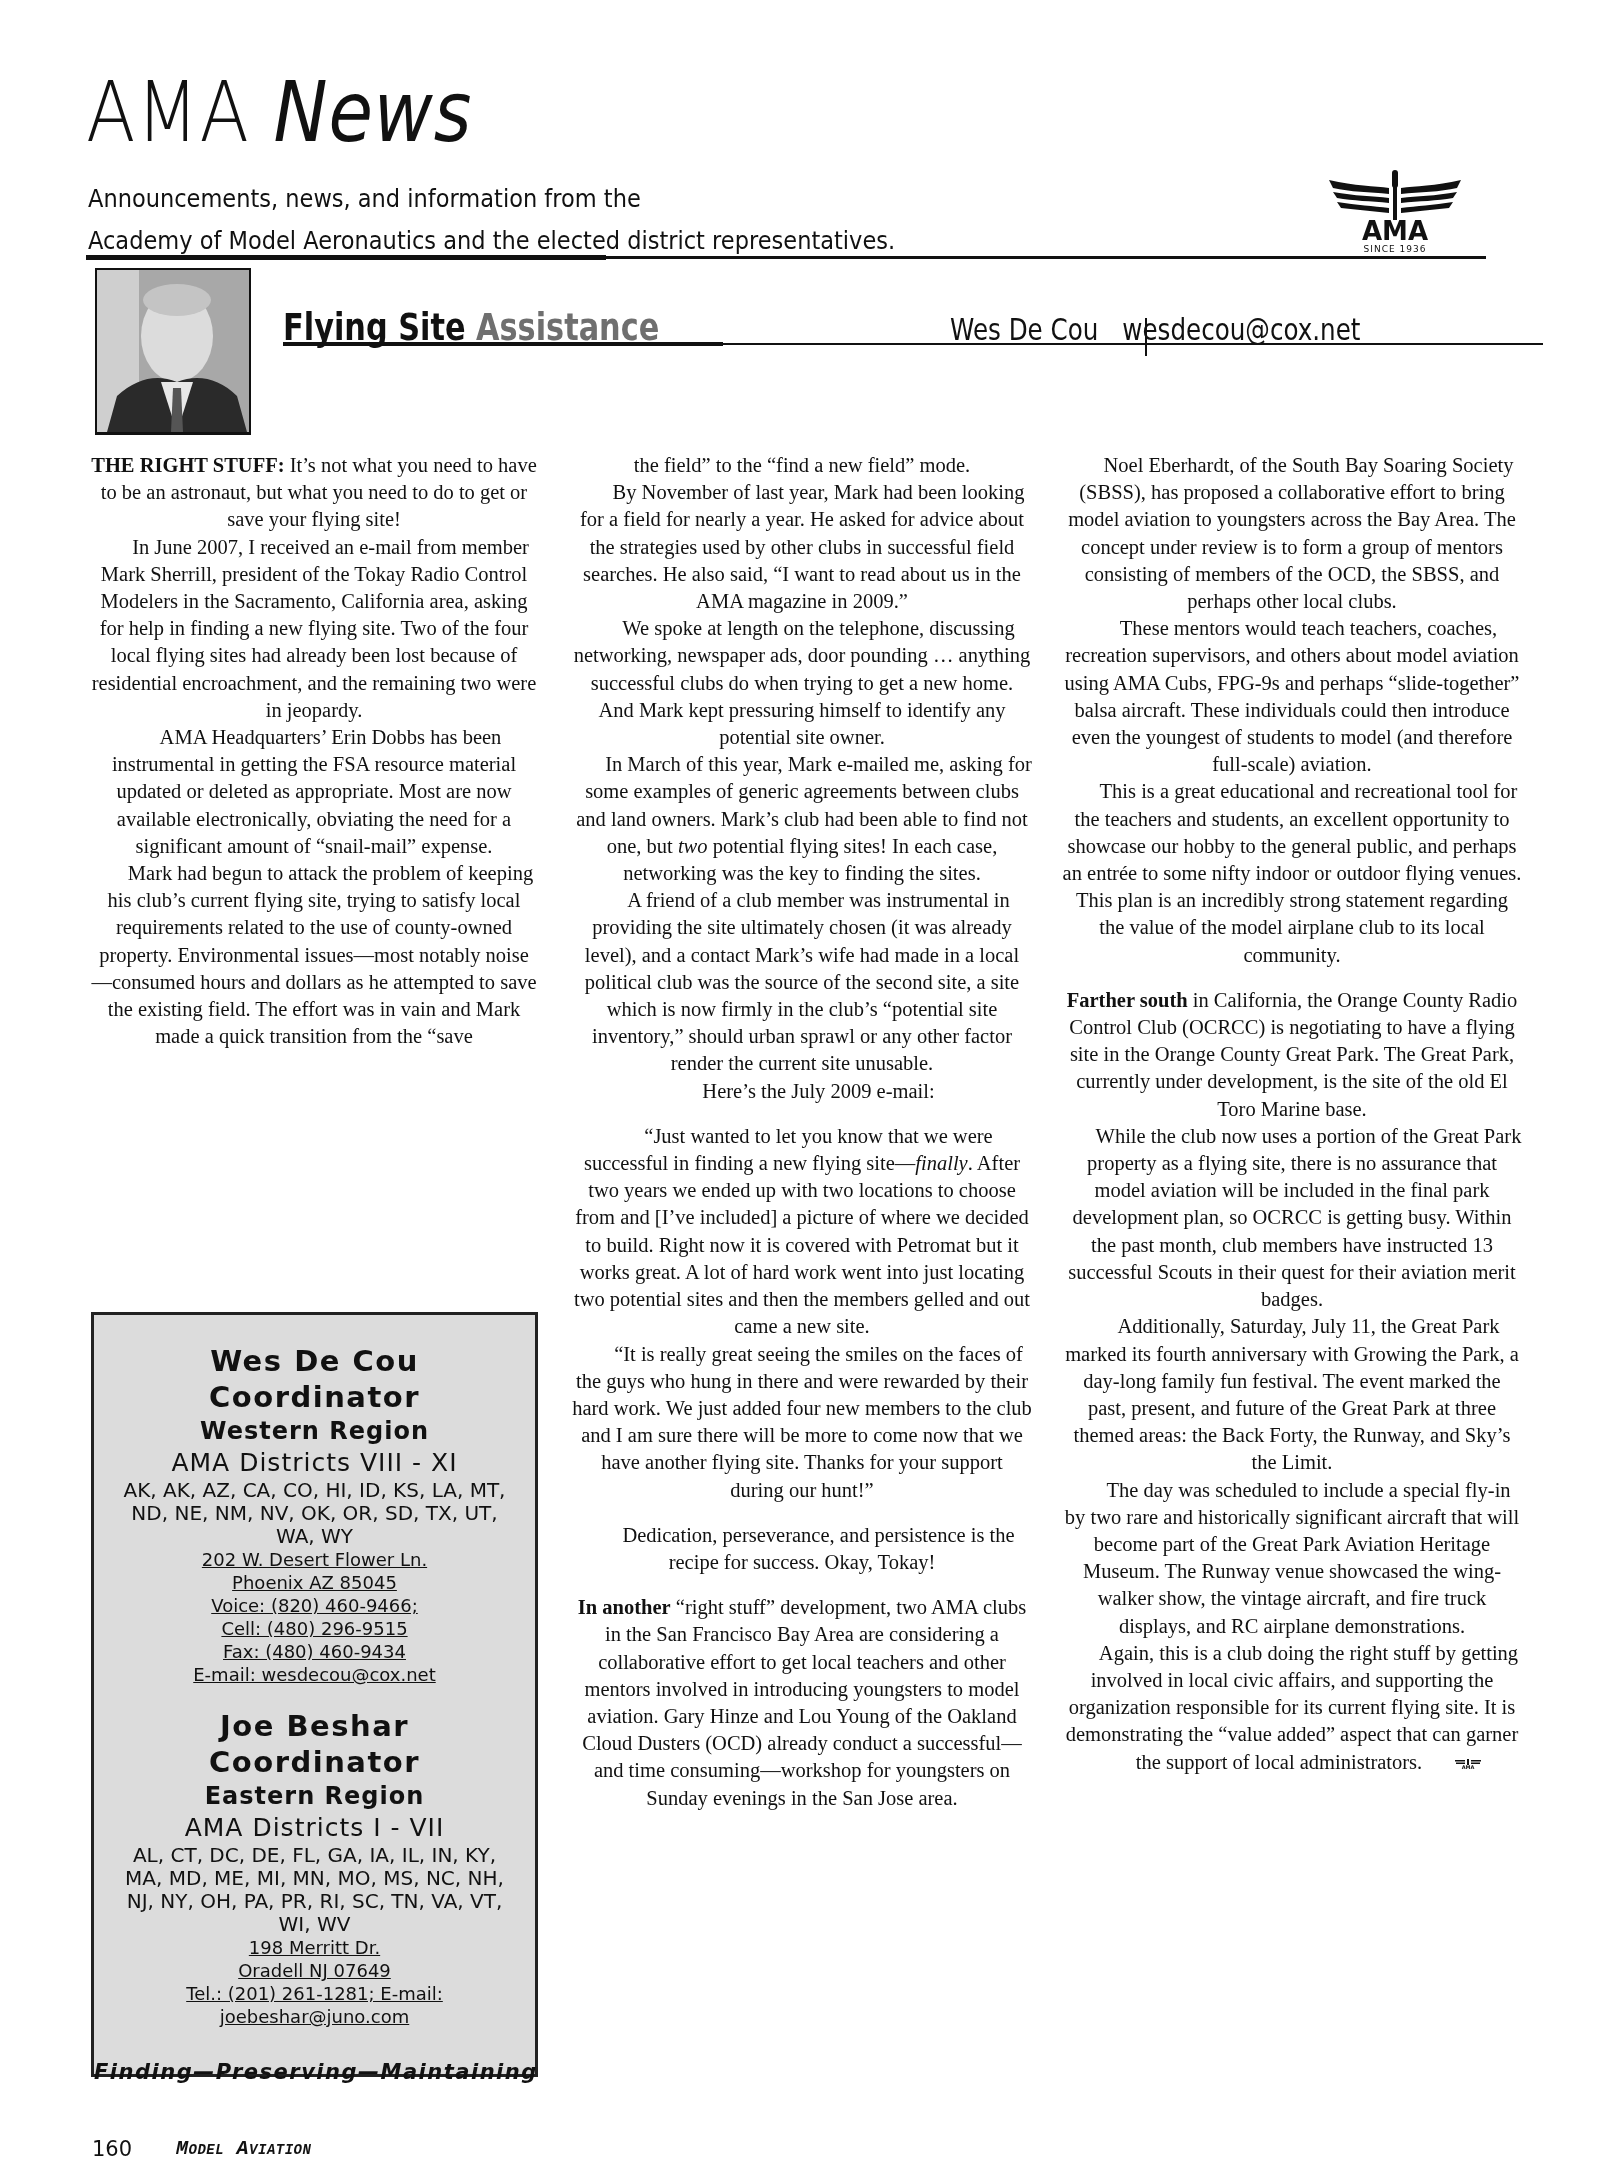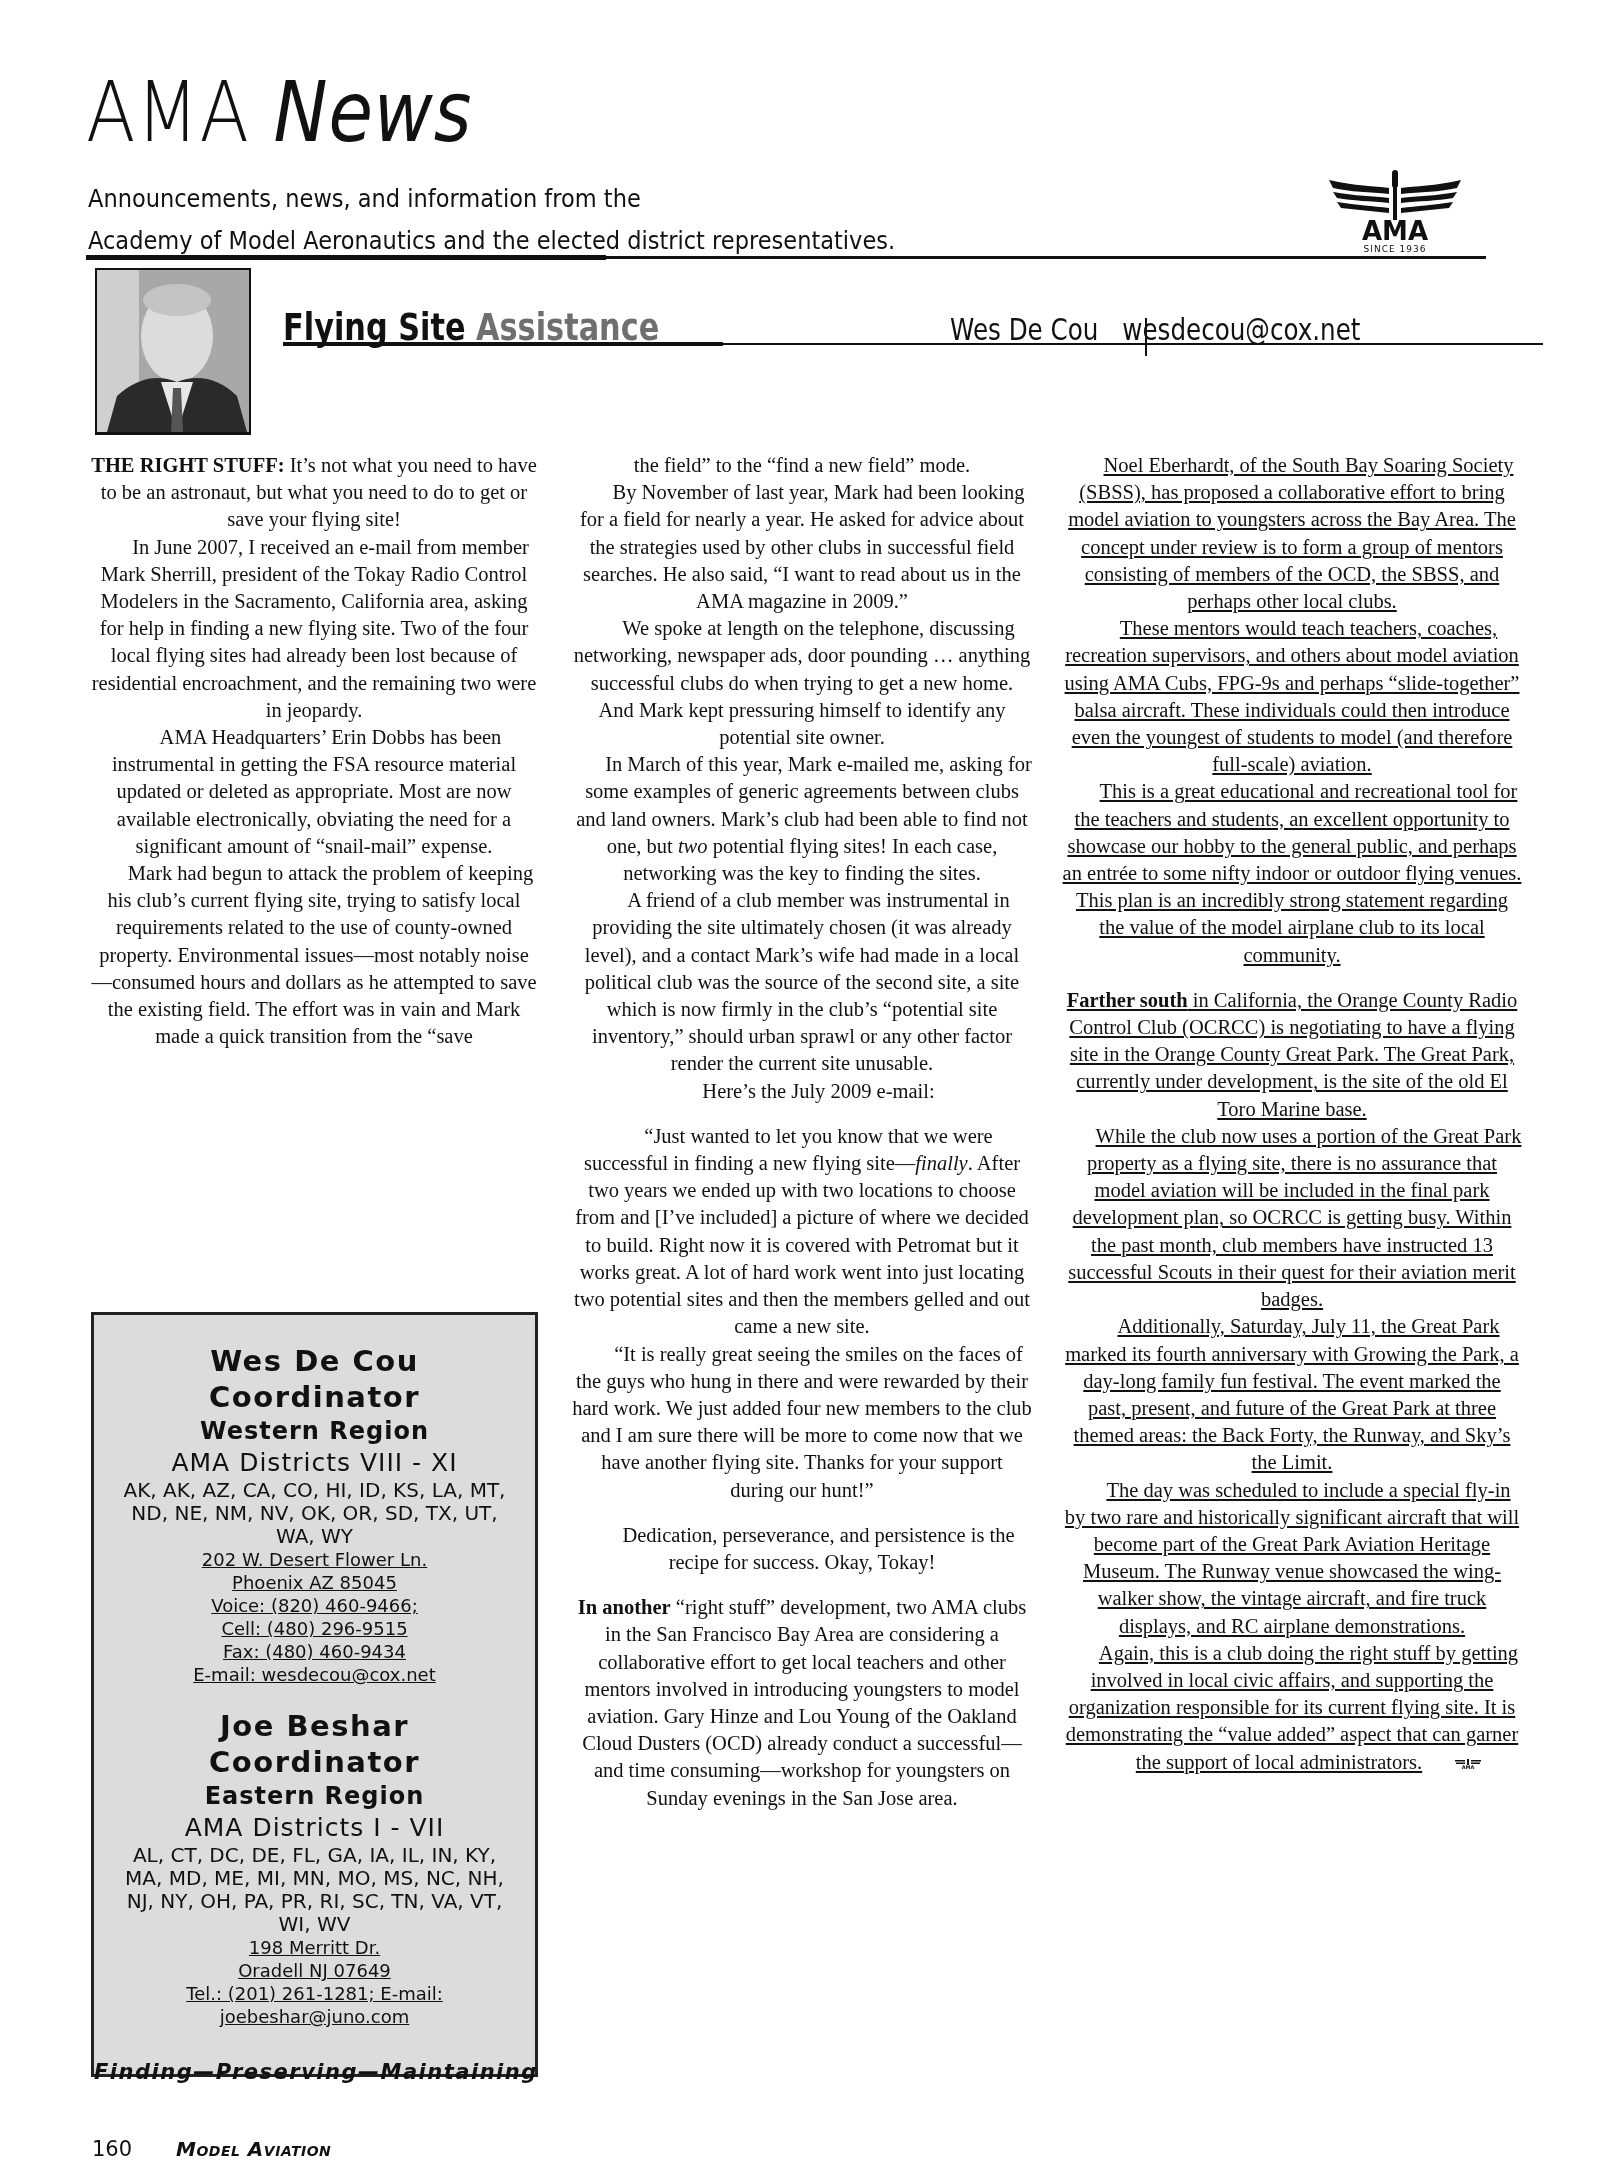--- a/index.html
+++ b/index.html
@@ -23,37 +23,37 @@
   #column-title { position: absolute; left: 283px; top: 306px; font-size: 37px; font-weight: bold; transform: scaleX(0.82); transform-origin: left top; white-space: nowrap; }
   #column-title .grey { color: #6f6f6f; }
   #column-byline { position: absolute; left: 950px; top: 312px; font-size: 30px; transform: scaleX(0.82); transform-origin: left top; white-space: nowrap; }
   #column-rule { position: absolute; left: 283px; top: 343px; width: 1260px; height: 2px; background: #111; }
   #column-rule-thick { position: absolute; left: 283px; top: 342px; width: 440px; height: 4px; background: #111; }
   #byline-divider { position: absolute; left: 1145px; top: 318px; width: 2px; height: 38px; background: #111; }
 
   .col { position: absolute; top: 452px; font-size: 20.5px; line-height: 27.2px; }
   #col-1 { left: 90px; width: 448px; }
   #col-2 { left: 572px; width: 460px; }
-  #col-3 { left: 1062px; width: 460px; text-decoration: underline; }
+  #col-3 { left: 1062px; width: 460px; }
   .col p { margin: 0; text-indent: 0; }
   .col p.ind { text-indent: 33px; }
   .col p.gap { margin-top: 18px; }
   .col b { font-weight: bold; }
 
   #info-box { position: absolute; left: 91px; top: 1312px; width: 447px; height: 765px; background: #dcdcdc; border: 3px solid #222; box-sizing: border-box; text-align: center; padding-top: 28px; }
   #info-box .name { font-size: 29px; font-weight: bold; line-height: 36px; letter-spacing: 1.5px; }
   #info-box .region { font-size: 24px; font-weight: bold; line-height: 32px; letter-spacing: 1px; }
   #info-box .districts { font-size: 25px; font-weight: normal; line-height: 32px; letter-spacing: 1px; }
   #info-box .states { font-size: 20px; line-height: 23px; padding: 0 18px; }
   #info-box .addr { font-size: 18px; line-height: 23px; text-decoration: underline; }
   #info-box .sep { height: 22px; }
   #info-box .tagline { font-size: 21px; font-weight: bold; font-style: italic; letter-spacing: 1.5px; margin-top: 32px; white-space: nowrap; }
 
   #footer-page { position: absolute; left: 92px; top: 2137px; font-size: 21px; }
-  #footer-mag { position: absolute; left: 176px; top: 2137px; font-size: 20px; font-weight: bold; font-style: italic; font-variant: small-caps; letter-spacing: 0.5px; }
+  #footer-mag { position: absolute; left: 176px; top: 2137px; font-size: 20px; font-weight: bold; font-style: italic; font-variant: small-caps; letter-spacing: 0.5px; font-family: Liberation Mono, monospace; }
 
   .end-mark { display: inline-block; width: 26px; height: 10px; vertical-align: baseline; }
 </style>
 </head>
 <body>
 
 <div id="masthead-title" class="sans"><span>AMA</span> <span class="ital">News</span></div>
 <div id="subtitle-1" class="sans">Announcements, news, and information from the</div>
 <div id="subtitle-2" class="sans">Academy of Model Aeronautics and the elected district representatives.</div>
 <div id="masthead-rule"></div>

